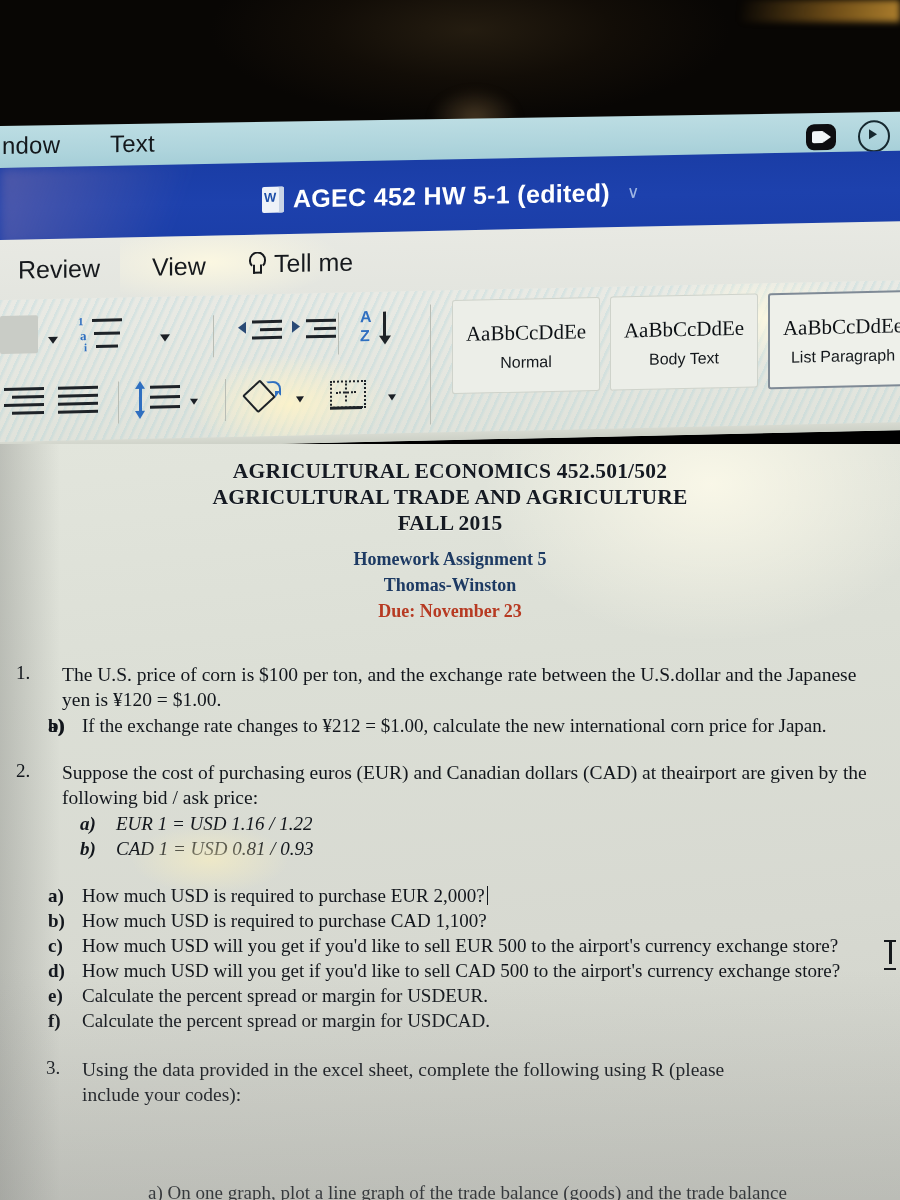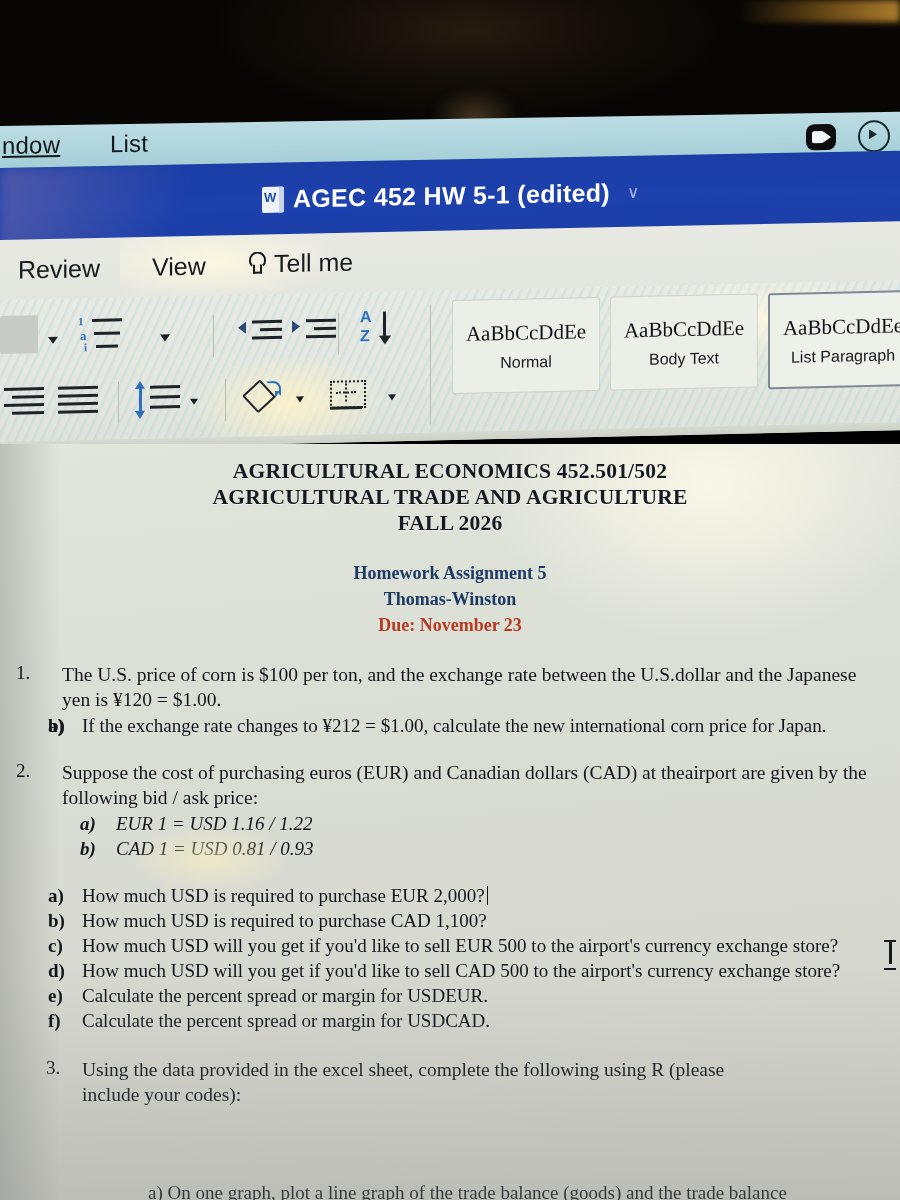--- a/index.html
+++ b/index.html
@@ -34,21 +34,21 @@
     position:absolute;left:0;top:126px;width:900px;height:50px;
     background:linear-gradient(180deg,#bcdde3 0%,#aed4dc 55%,#a0cbd5 100%);
     transform:skewY(-0.9deg);transform-origin:left top;
   }
   .menubar-inner{position:absolute;inset:0;}
   .menu-item{
     position:absolute;top:6px;
     font-size:24px;color:#14181c;letter-spacing:.2px;
     font-family:"Liberation Sans", sans-serif;
   }
-  #menu-window{left:2px;text-decoration:underline;}
+  #menu-window{left:2px;}
   #menu-help{left:110px;}
   .menubar-right{position:absolute;right:10px;top:8px;display:flex;align-items:center;gap:22px;}
   .zoom-icon{
     width:30px;height:26px;border-radius:8px;background:#0d0d10;
     position:relative;
   }
   .zoom-icon:before{
     content:"";position:absolute;left:6px;top:7px;width:12px;height:12px;border-radius:2px;background:#f2f6f8;
   }
   .zoom-icon:after{
@@ -234,21 +234,21 @@
     position:absolute;left:0;top:0;width:60px;height:756px;
     background:linear-gradient(90deg, rgba(120,122,118,.35), rgba(120,122,118,0));
   }
 
   .doc-head{position:absolute;left:0;top:14px;width:900px;text-align:center;}
   .hline{
     font-family:"Liberation Serif", serif;font-weight:bold;font-size:21.5px;
     color:#151a22;letter-spacing:.2px;line-height:26px;
     text-shadow:0 1px 0 rgba(255,255,255,.35);
   }
-  .sub{margin-top:24px;}
+  .sub{margin-top:10px;}
   .sline{
     font-family:"Liberation Serif", serif;font-weight:bold;font-size:18px;line-height:26px;color:#1d3a63;
   }
   .sline.red{color:#b73a22;}
 
   .qlist{position:absolute;left:0;top:218px;width:900px;}
   .qitem{position:relative;margin-bottom:4px;}
   .qnum{
     position:absolute;font-family:"Liberation Serif",serif;font-size:19px;color:#12161c;
   }
@@ -287,21 +287,21 @@
 <div class="screen">
 
   <div class="bezel">
     <div class="bezel-glow"></div>
     <div class="bezel-smudge"></div>
   </div>
 
   <div class="menubar">
     <div class="menubar-inner">
       <div class="menu-item" id="menu-window">ndow</div>
-      <div class="menu-item" id="menu-help">List</div>
+      <div class="menu-item" id="menu-help">Text</div>
       <div class="menubar-right">
         <div class="zoom-icon"></div>
         <div class="play-icon"></div>
       </div>
     </div>
   </div>
 
   <div class="titlebar">
     <div class="titlebar-haze"></div>
     <div class="title-wrap">
@@ -428,21 +428,21 @@
     <div class="ribbon-bottom"></div>
   </div>
 
   <div class="page">
     <div class="page-warm"></div>
     <div class="page-left-shadow"></div>
 
     <div class="doc-head">
       <div class="hline">AGRICULTURAL ECONOMICS 452.501/502</div>
       <div class="hline">AGRICULTURAL TRADE AND AGRICULTURE</div>
-      <div class="hline">FALL 2026</div>
+      <div class="hline">FALL 2015</div>
       <div class="sub">
         <div class="sline">Homework Assignment 5</div>
         <div class="sline">Thomas-Winston</div>
         <div class="sline red">Due: November 23</div>
       </div>
     </div>
 
     <div class="qlist">
 
       <div class="qitem" style="margin-bottom:22px;">

